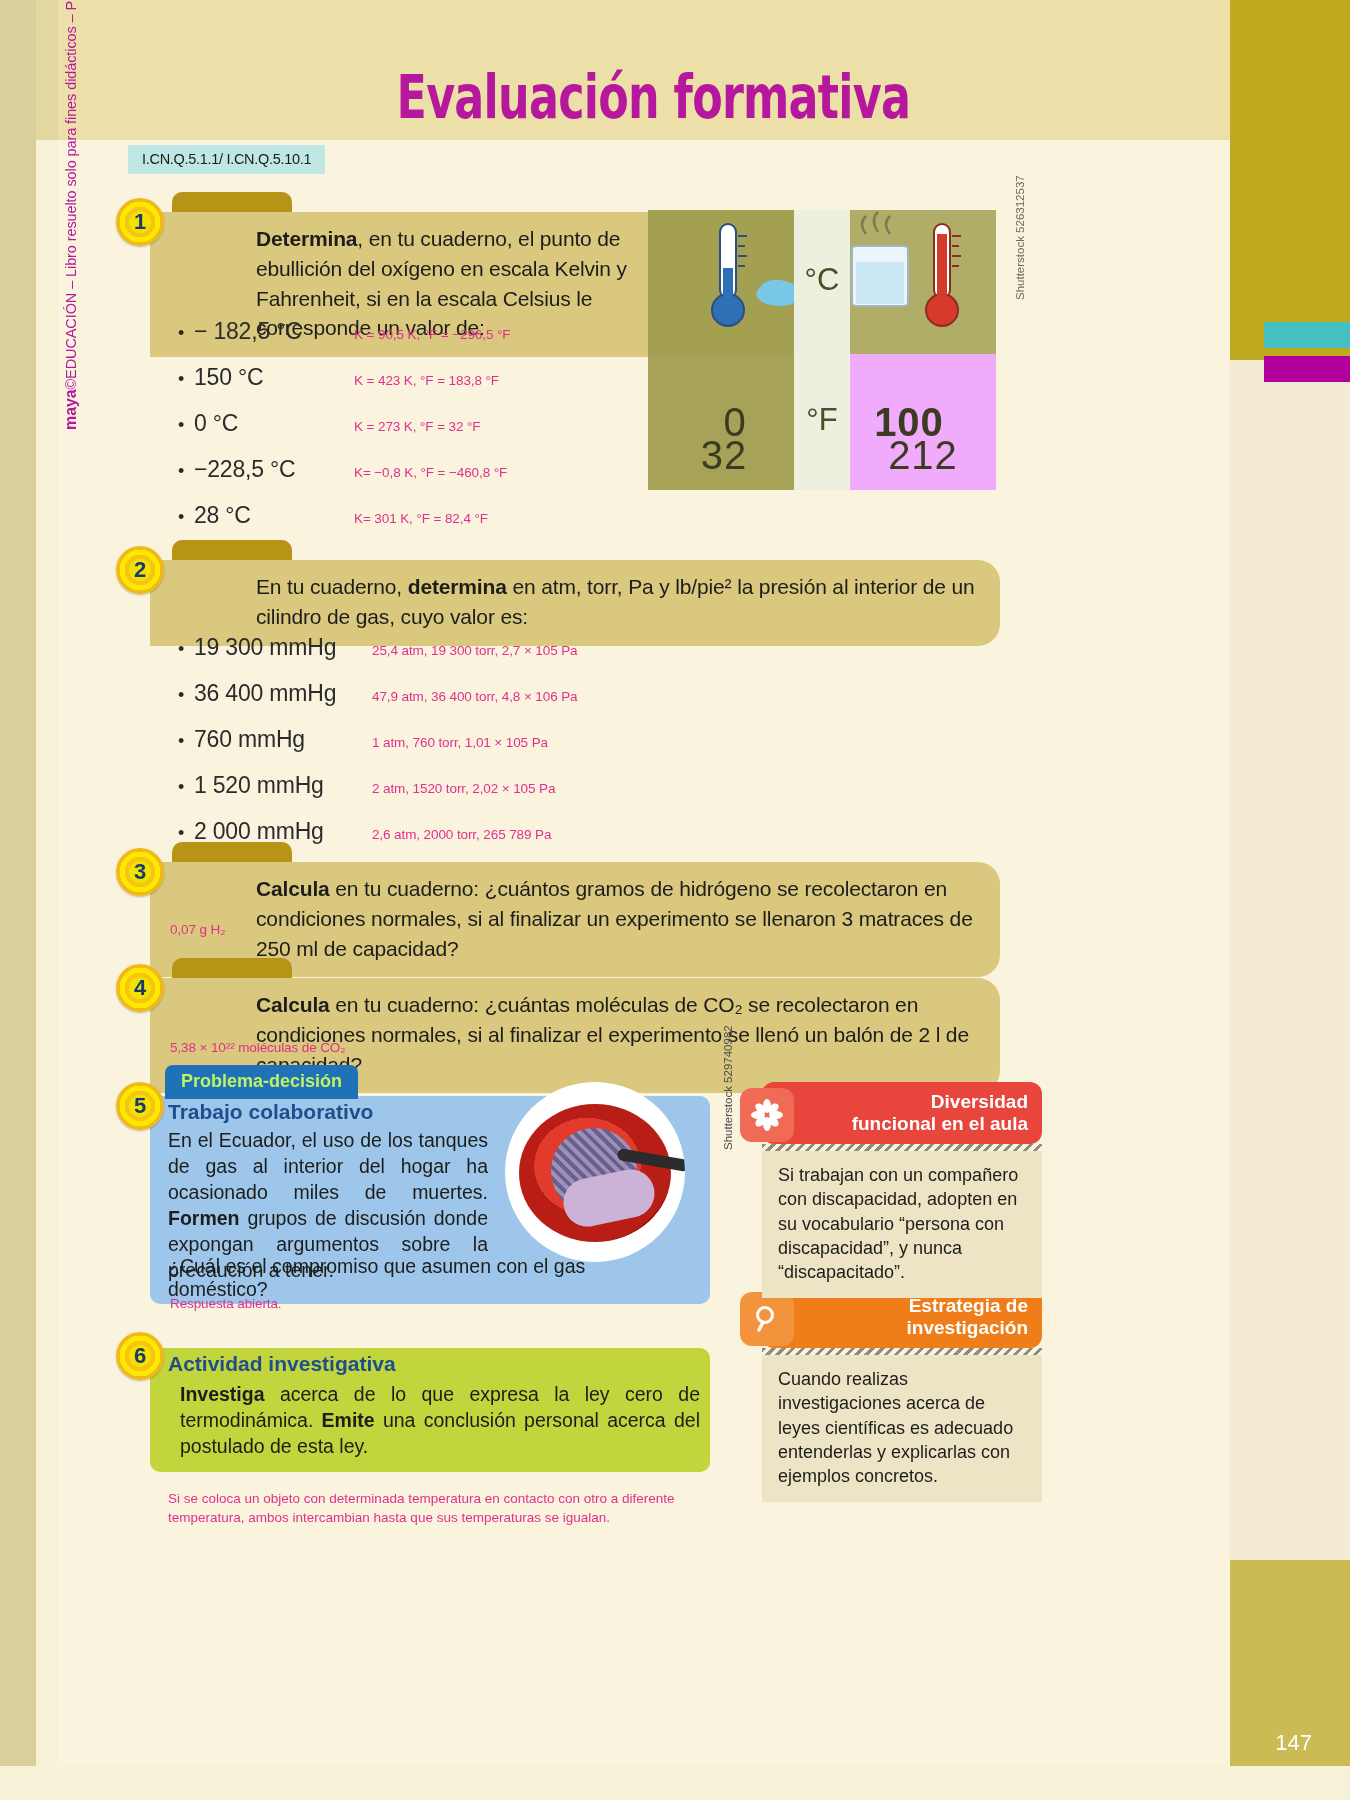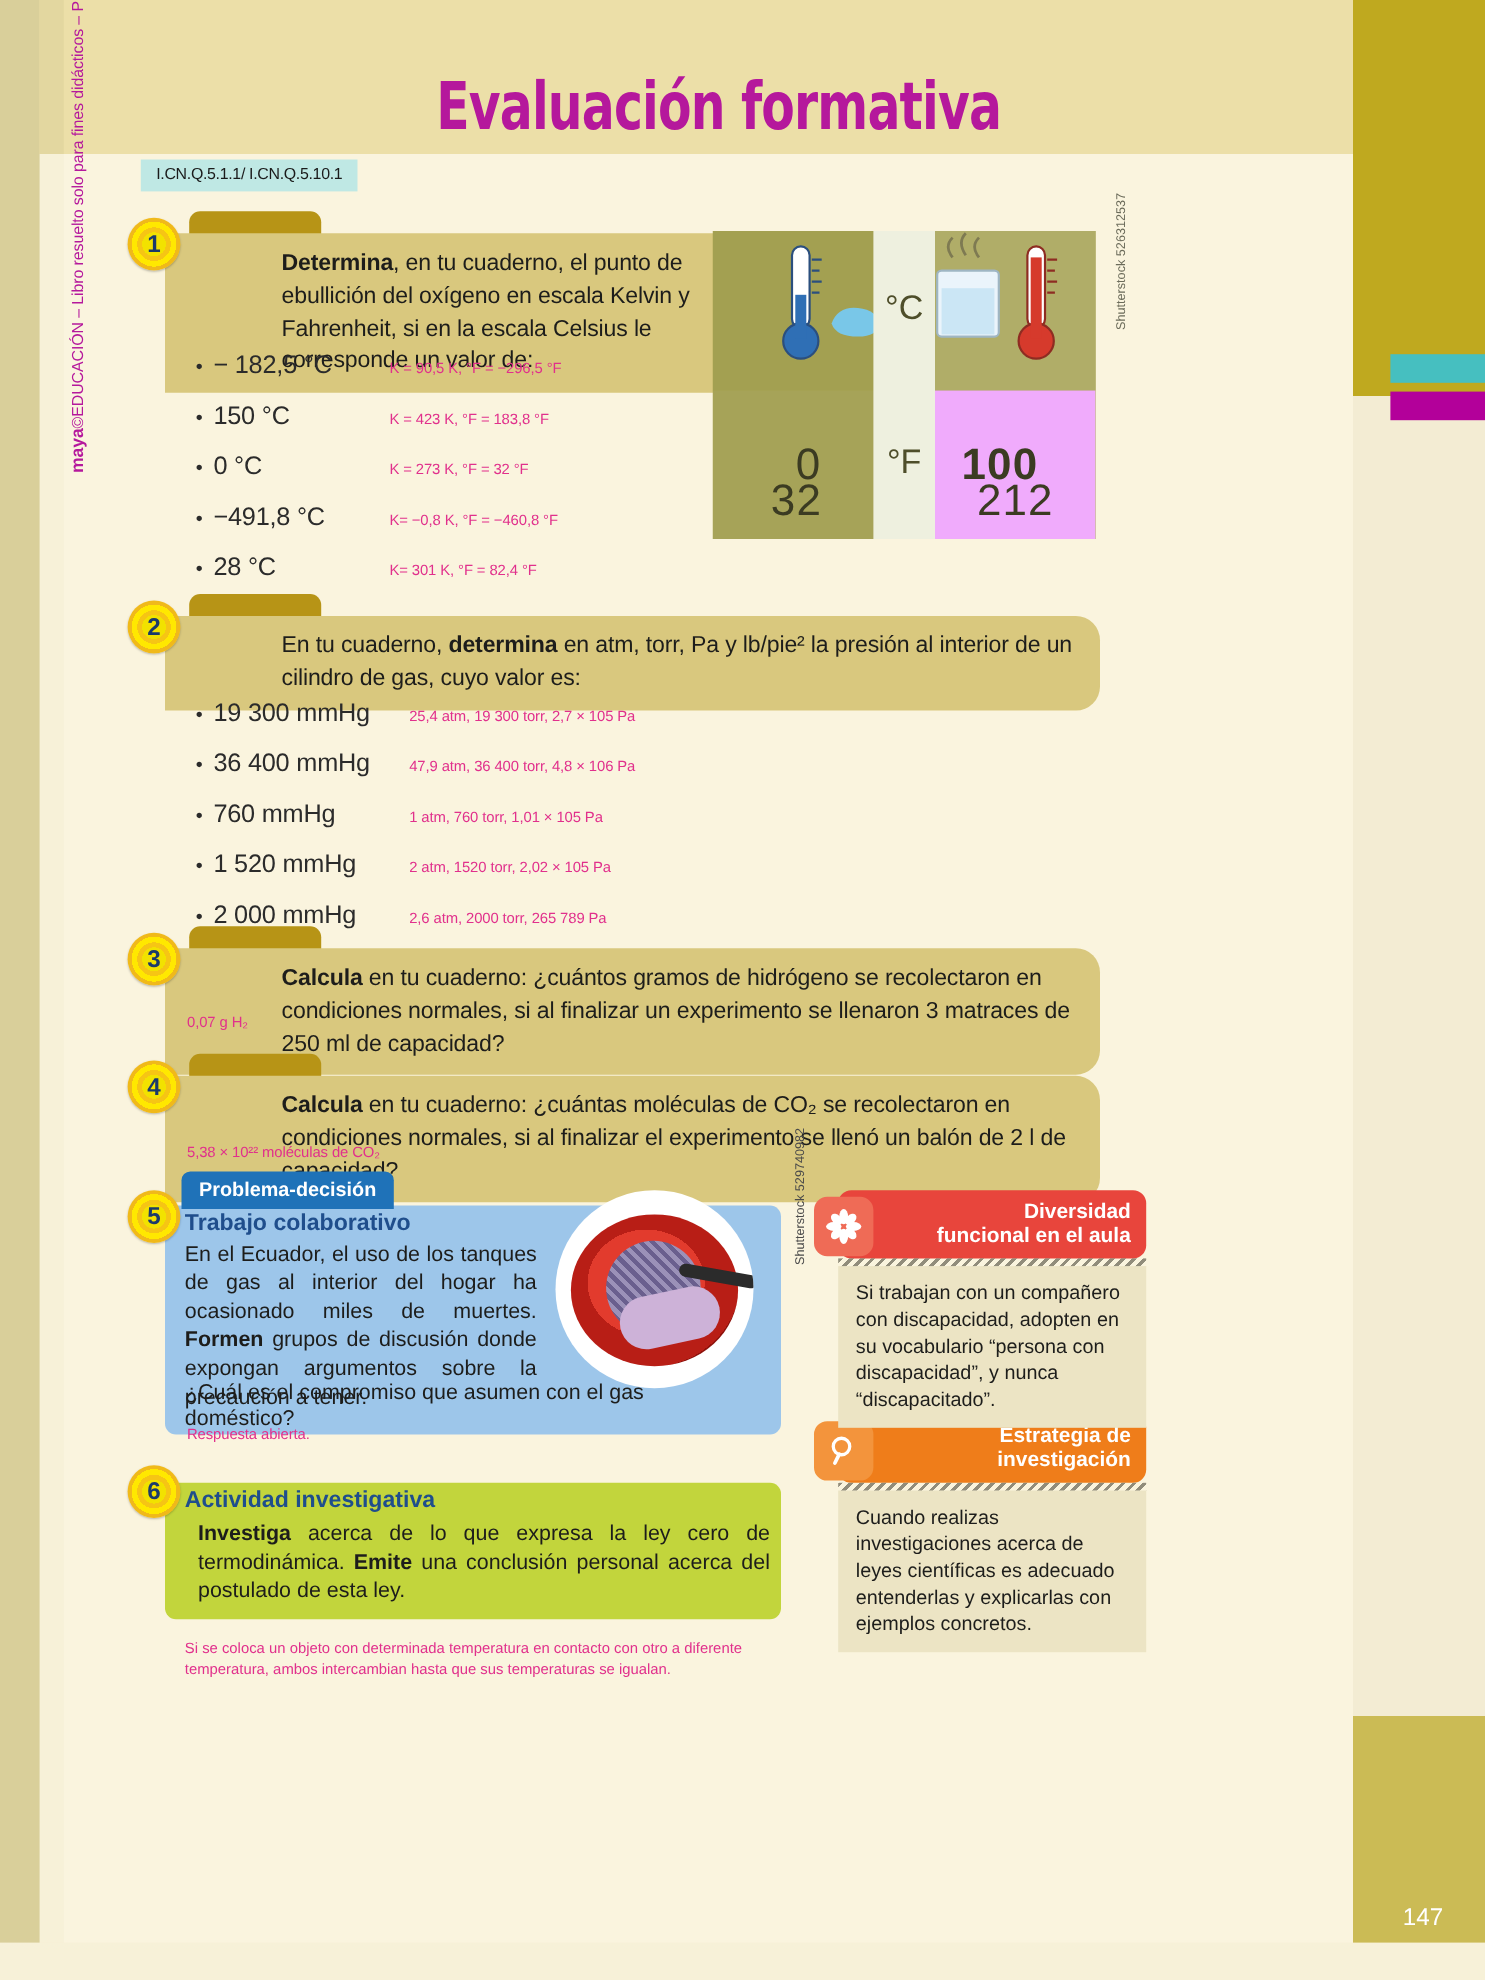--- a/index.html
+++ b/index.html
@@ -197,21 +197,21 @@
     font-size: 11.5px; color: #6b6b5a;
     transform: rotate(-90deg);
     transform-origin: 0 0;
     white-space: nowrap;
   }
 
   
   .collab-head {
     position: absolute; left: 165px; top: 1065px;
     background: #1f72b8;
-    color: #ffffff;
+    color: #bef264;
     font-weight: bold; font-size: 18px;
     padding: 6px 16px 7px 16px;
     border-radius: 8px 8px 0 0;
   }
   .collab-box {
     position: absolute; left: 150px; top: 1096px;
     width: 560px; height: 208px;
     background: #9dc6ea;
     border-radius: 0 10px 10px 10px;
   }
@@ -368,21 +368,21 @@
       <span class="bul-label" style="width:160px">150 °C</span>
       <span class="bul-ans">K = 423 K,     °F = 183,8 °F</span>
     </div>
     <div class="bul-row">
       <span class="bul-dot">•</span>
       <span class="bul-label" style="width:160px">0 °C</span>
       <span class="bul-ans">K = 273 K,     °F = 32 °F</span>
     </div>
     <div class="bul-row">
       <span class="bul-dot">•</span>
-      <span class="bul-label" style="width:160px">−491,8 °C</span>
+      <span class="bul-label" style="width:160px">−228,5 °C</span>
       <span class="bul-ans">K= −0,8 K,     °F = −460,8 °F</span>
     </div>
     <div class="bul-row">
       <span class="bul-dot">•</span>
       <span class="bul-label" style="width:160px">28 °C</span>
       <span class="bul-ans">K= 301 K,     °F = 82,4 °F</span>
     </div>
   </div>
 
   <div class="thermo-fig">

